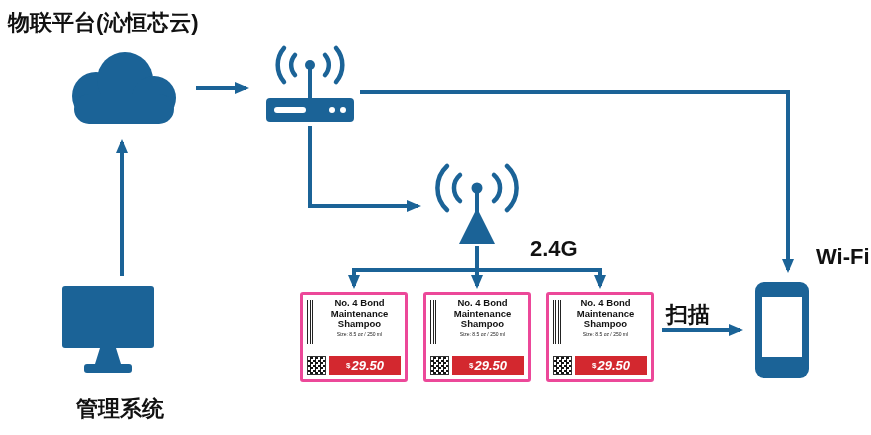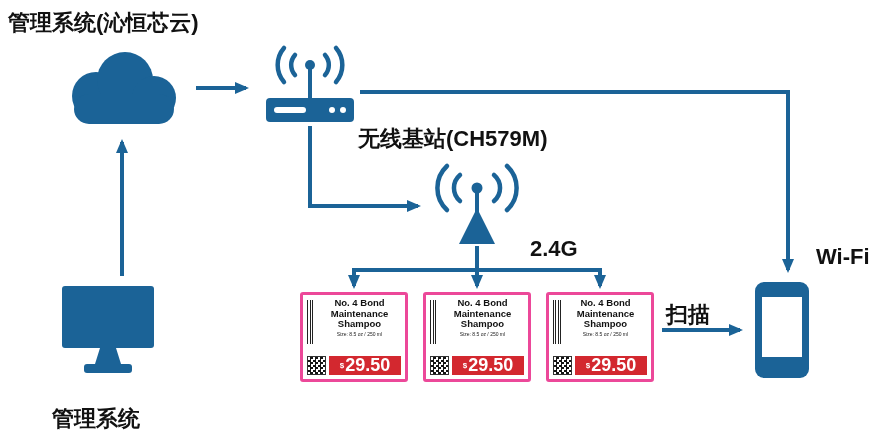--- a/index.html
+++ b/index.html
@@ -27,21 +27,21 @@
   .qr {
     width:19px; height:19px; flex:0 0 auto;
     background:repeating-conic-gradient(#151515 0 25%, #ffffff 0 50%) 0 0 / 5px 5px;
     border:1px solid #333; box-sizing:border-box;
   }
   .price-band {
     flex:1; height:19px; background:#D3282F; color:#fff;
     display:flex; align-items:center; justify-content:center; font-weight:bold;
   }
   .price-currency { font-size:8px; margin-right:1px; }
-  .price-amount { font-size:18px; }
+  .price-amount { font-size:13px;font-style:italic; }
 </style>
 </head>
 <body>
 
 <div class="canvas">
 
   <svg class="connectors" width="871" height="435" viewBox="0 0 871 435">
     <defs>
       <marker id="arrow" markerUnits="userSpaceOnUse" markerWidth="14" markerHeight="12" refX="11" refY="6" orient="auto">
         <path d="M0,0 L14,6 L0,12 Z" fill="#1B6397"></path>
@@ -52,26 +52,25 @@
     <polyline points="310,126 310,206 418,206" fill="none" stroke="#1B6397" stroke-width="4" marker-end="url(#arrow)"></polyline>
     <polyline points="360,92 788,92 788,270" fill="none" stroke="#1B6397" stroke-width="4" marker-end="url(#arrow)"></polyline>
     <line x1="477" y1="246" x2="477" y2="270" stroke="#1B6397" stroke-width="4"></line>
     <line x1="354" y1="270" x2="600" y2="270" stroke="#1B6397" stroke-width="4"></line>
     <line x1="354" y1="268" x2="354" y2="286" stroke="#1B6397" stroke-width="4" marker-end="url(#arrow)"></line>
     <line x1="477" y1="268" x2="477" y2="286" stroke="#1B6397" stroke-width="4" marker-end="url(#arrow)"></line>
     <line x1="600" y1="268" x2="600" y2="286" stroke="#1B6397" stroke-width="4" marker-end="url(#arrow)"></line>
     <line x1="662" y1="330" x2="740" y2="330" stroke="#1B6397" stroke-width="4" marker-end="url(#arrow)"></line>
   </svg>
 
-  <div class="label" style="left:8px; top:8px;">管理系统(沁恒芯云)</div>
-  <div class="label" style="left:358px; top:124px;">无线基站(CH579M)</div>
+  <div class="label" style="left:8px; top:8px;">物联平台(沁恒芯云)</div>
   <div class="label" style="left:506px; top:236px;margin-left:24px;">2.4G</div>
   <div class="label" style="left:666px; top:300px;">扫描</div>
   <div class="label" style="left:816px; top:244px;">Wi-Fi</div>
-  <div class="label" style="left:52px; top:404px; width:112px; text-align:left;">管理系统</div>
+  <div class="label" style="left:52px; top:394px; width:112px; text-align:right;">管理系统</div>
 
   <div class="icon" style="left:58px; top:44px;">
     <svg width="130" height="86" viewBox="0 0 130 86">
       <circle cx="38" cy="52" r="24" fill="#1B6397"></circle>
       <circle cx="67" cy="36" r="28" fill="#1B6397"></circle>
       <circle cx="96" cy="54" r="22" fill="#1B6397"></circle>
       <rect x="16" y="50" width="100" height="30" rx="15" fill="#1B6397"></rect>
     </svg>
   </div>
 

